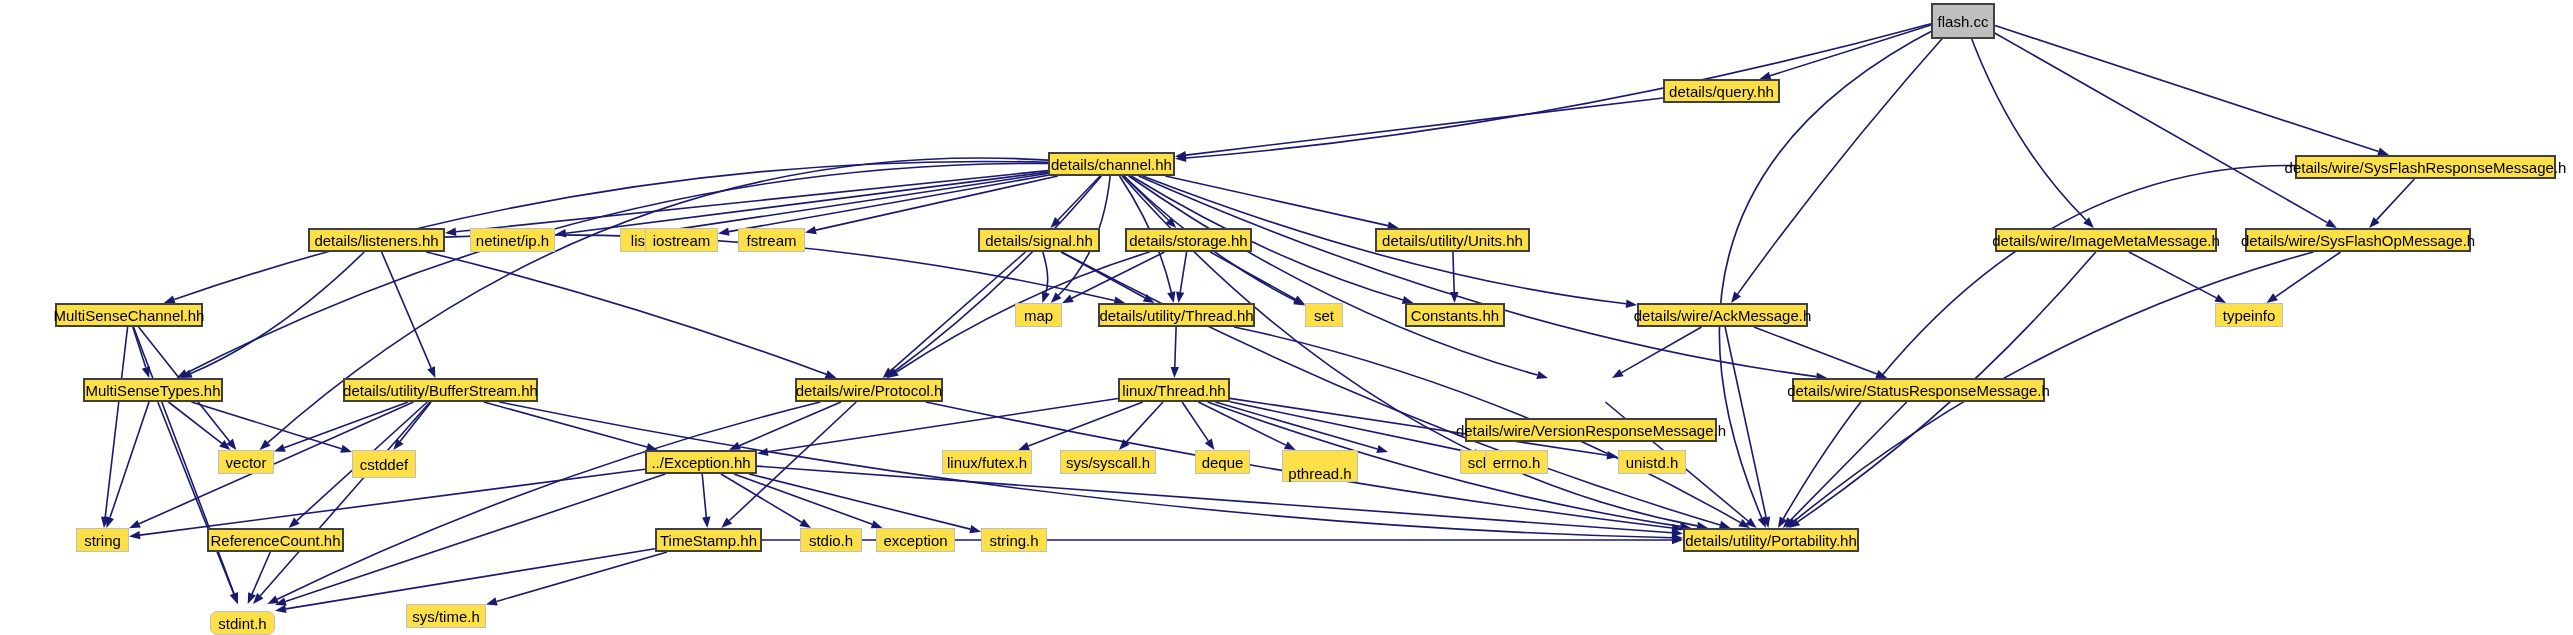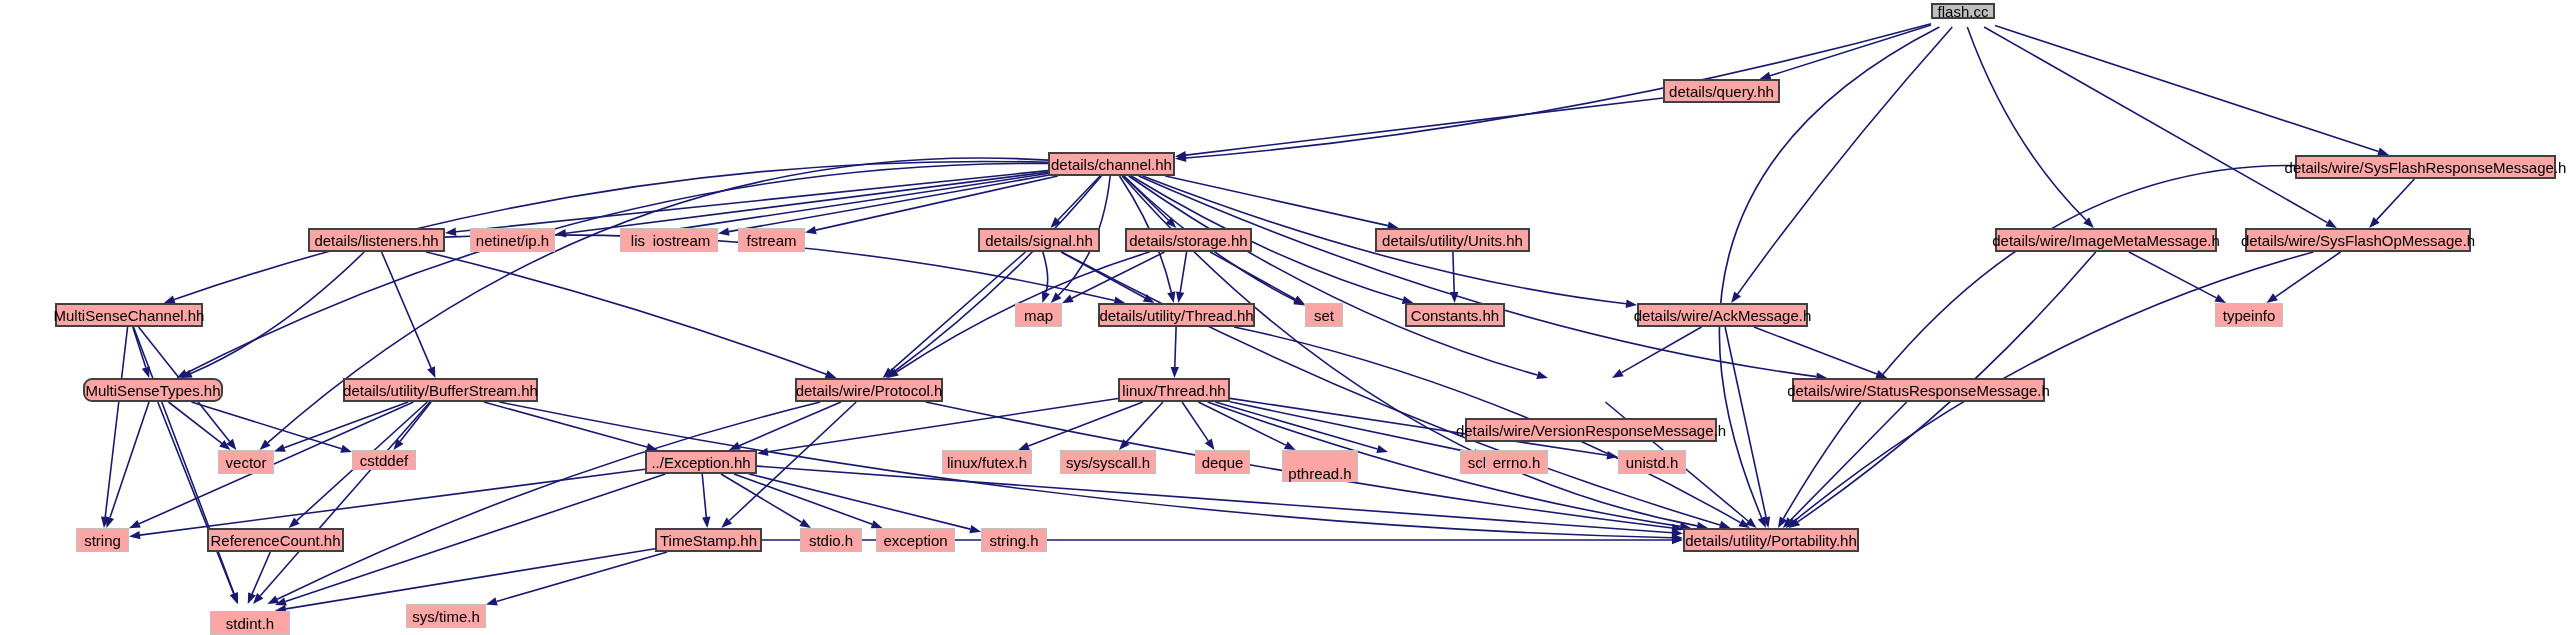--- a/index.html
+++ b/index.html
@@ -16,21 +16,21 @@
   .node{
     position:absolute;
     box-sizing:border-box;
     display:flex;
     align-items:center;
     justify-content:center;
     white-space:nowrap;
     font-size:15px;
     line-height:1;
     color:#000000;
-    background:#fca5a5;
+    background:#fde047;
     border:1px solid #c0c0c0;
     letter-spacing:0px;
   }
   .node.bold{border:2px solid #404040;}
   .node.root{background:#bfbfbf;border:2px solid #404040;}
   .edge{fill:none;stroke:#191970;stroke-width:1.6;}
   .arrow{fill:#191970;stroke:none;}
 </style>
 </head>
 <body>
@@ -218,21 +218,21 @@
       <path class="edge" d="M 655.0 548.7 Q 475.5 578.0 285.9 608.9"></path>
       <polygon class="arrow" points="275.0,610.7 285.2,604.8 286.5,613.1"></polygon>
       <path class="edge" d="M 667.1 552.0 Q 577.3 578.0 496.6 601.4"></path>
       <polygon class="arrow" points="486.0,604.4 495.4,597.3 497.7,605.4"></polygon>
       <path class="edge" d="M 762.0 540.0 Q 1239.8 540.0 1672.0 540.0"></path>
       <polygon class="arrow" points="1683.0,540.0 1672.0,544.2 1672.0,535.8"></polygon>
       <path class="edge" d="M 270.3 552.0 Q 259.0 578.0 252.1 593.9"></path>
       <polygon class="arrow" points="247.7,604.0 248.2,592.2 255.9,595.6"></polygon>
     </svg>
   <div id="nodes-layer">
-      <div class="node root" style="left: 1931px; top: 3px; width: 64px; height: 16px;">
+      <div class="node root" style="left: 1931px; top: 3px; width: 64px; height: 36px;">
         <span>flash.cc</span>
       </div>
       <div class="node bold" style="left: 1663px; top: 79px; width: 117px; height: 24px;">
         <span>details/query.hh</span>
       </div>
       <div class="node bold" style="left: 1048px; top: 152px; width: 127px; height: 24px;">
         <span>details/channel.hh</span>
       </div>
       <div class="node bold" style="left: 2295px; top: 155px; width: 261px; height: 24px;">
         <span>details/wire/SysFlashResponseMessage.h</span>
@@ -281,42 +281,42 @@
       </div>
       <div class="node bold" style="left: 1405px; top: 303px; width: 100px; height: 24px;">
         <span>Constants.hh</span>
       </div>
       <div class="node bold" style="left: 1637px; top: 303px; width: 171px; height: 24px;">
         <span>details/wire/AckMessage.h</span>
       </div>
       <div class="node" style="left: 2215px; top: 303px; width: 68px; height: 24px;">
         <span>typeinfo</span>
       </div>
-      <div class="node bold" style="left: 83px; top: 378px; width: 140px; height: 24px; border-radius: 9px;">
+      <div class="node bold" style="left: 83px; top: 378px; width: 140px; height: 24px;">
         <span>MultiSenseTypes.hh</span>
       </div>
       <div class="node bold" style="left: 343px; top: 378px; width: 195px; height: 24px;">
         <span>details/utility/BufferStream.hh</span>
       </div>
       <div class="node bold" style="left: 795px; top: 378px; width: 148px; height: 24px;">
         <span>details/wire/Protocol.h</span>
       </div>
       <div class="node bold" style="left: 1118px; top: 378px; width: 112px; height: 24px;">
         <span>linux/Thread.hh</span>
       </div>
       <div class="node bold" style="left: 1465px; top: 378px; width: 252px; height: 24px; margin-top: 40px;">
         <span>details/wire/VersionResponseMessage.h</span>
       </div>
       <div class="node bold" style="left: 1792px; top: 378px; width: 253px; height: 24px;">
         <span>details/wire/StatusResponseMessage.h</span>
       </div>
       <div class="node" style="left: 218px; top: 450px; width: 56px; height: 24px;">
         <span>vector</span>
       </div>
-      <div class="node" style="left: 352px; top: 450px; width: 64px; height: 20px;">
+      <div class="node" style="left: 352px; top: 450px; width: 64px; height: 28px;">
         <span>cstddef</span>
       </div>
       <div class="node bold" style="left: 645px; top: 450px; width: 112px; height: 24px;">
         <span>../Exception.hh</span>
       </div>
       <div class="node" style="left: 942px; top: 450px; width: 90px; height: 24px;">
         <span>linux/futex.h</span>
       </div>
       <div class="node" style="left: 1060px; top: 450px; width: 96px; height: 24px;">
         <span>sys/syscall.h</span>
@@ -350,20 +350,20 @@
       </div>
       <div class="node" style="left: 800px; top: 528px; width: 62px; height: 24px;">
         <span>stdio.h</span>
       </div>
       <div class="node" style="left: 876px; top: 528px; width: 79px; height: 24px;">
         <span>exception</span>
       </div>
       <div class="node" style="left: 981px; top: 528px; width: 66px; height: 24px;">
         <span>string.h</span>
       </div>
-      <div class="node" style="left: 210px; top: 611px; width: 80px; height: 24px;">
+      <div class="node" style="left: 210px; top: 611px; width: 65px; height: 24px; border-radius: 7px;">
         <span>stdint.h</span>
       </div>
       <div class="node" style="left: 406px; top: 604px; width: 80px; height: 24px;">
         <span>sys/time.h</span>
       </div>
     </div>
 </div>
 
 </body></html>

